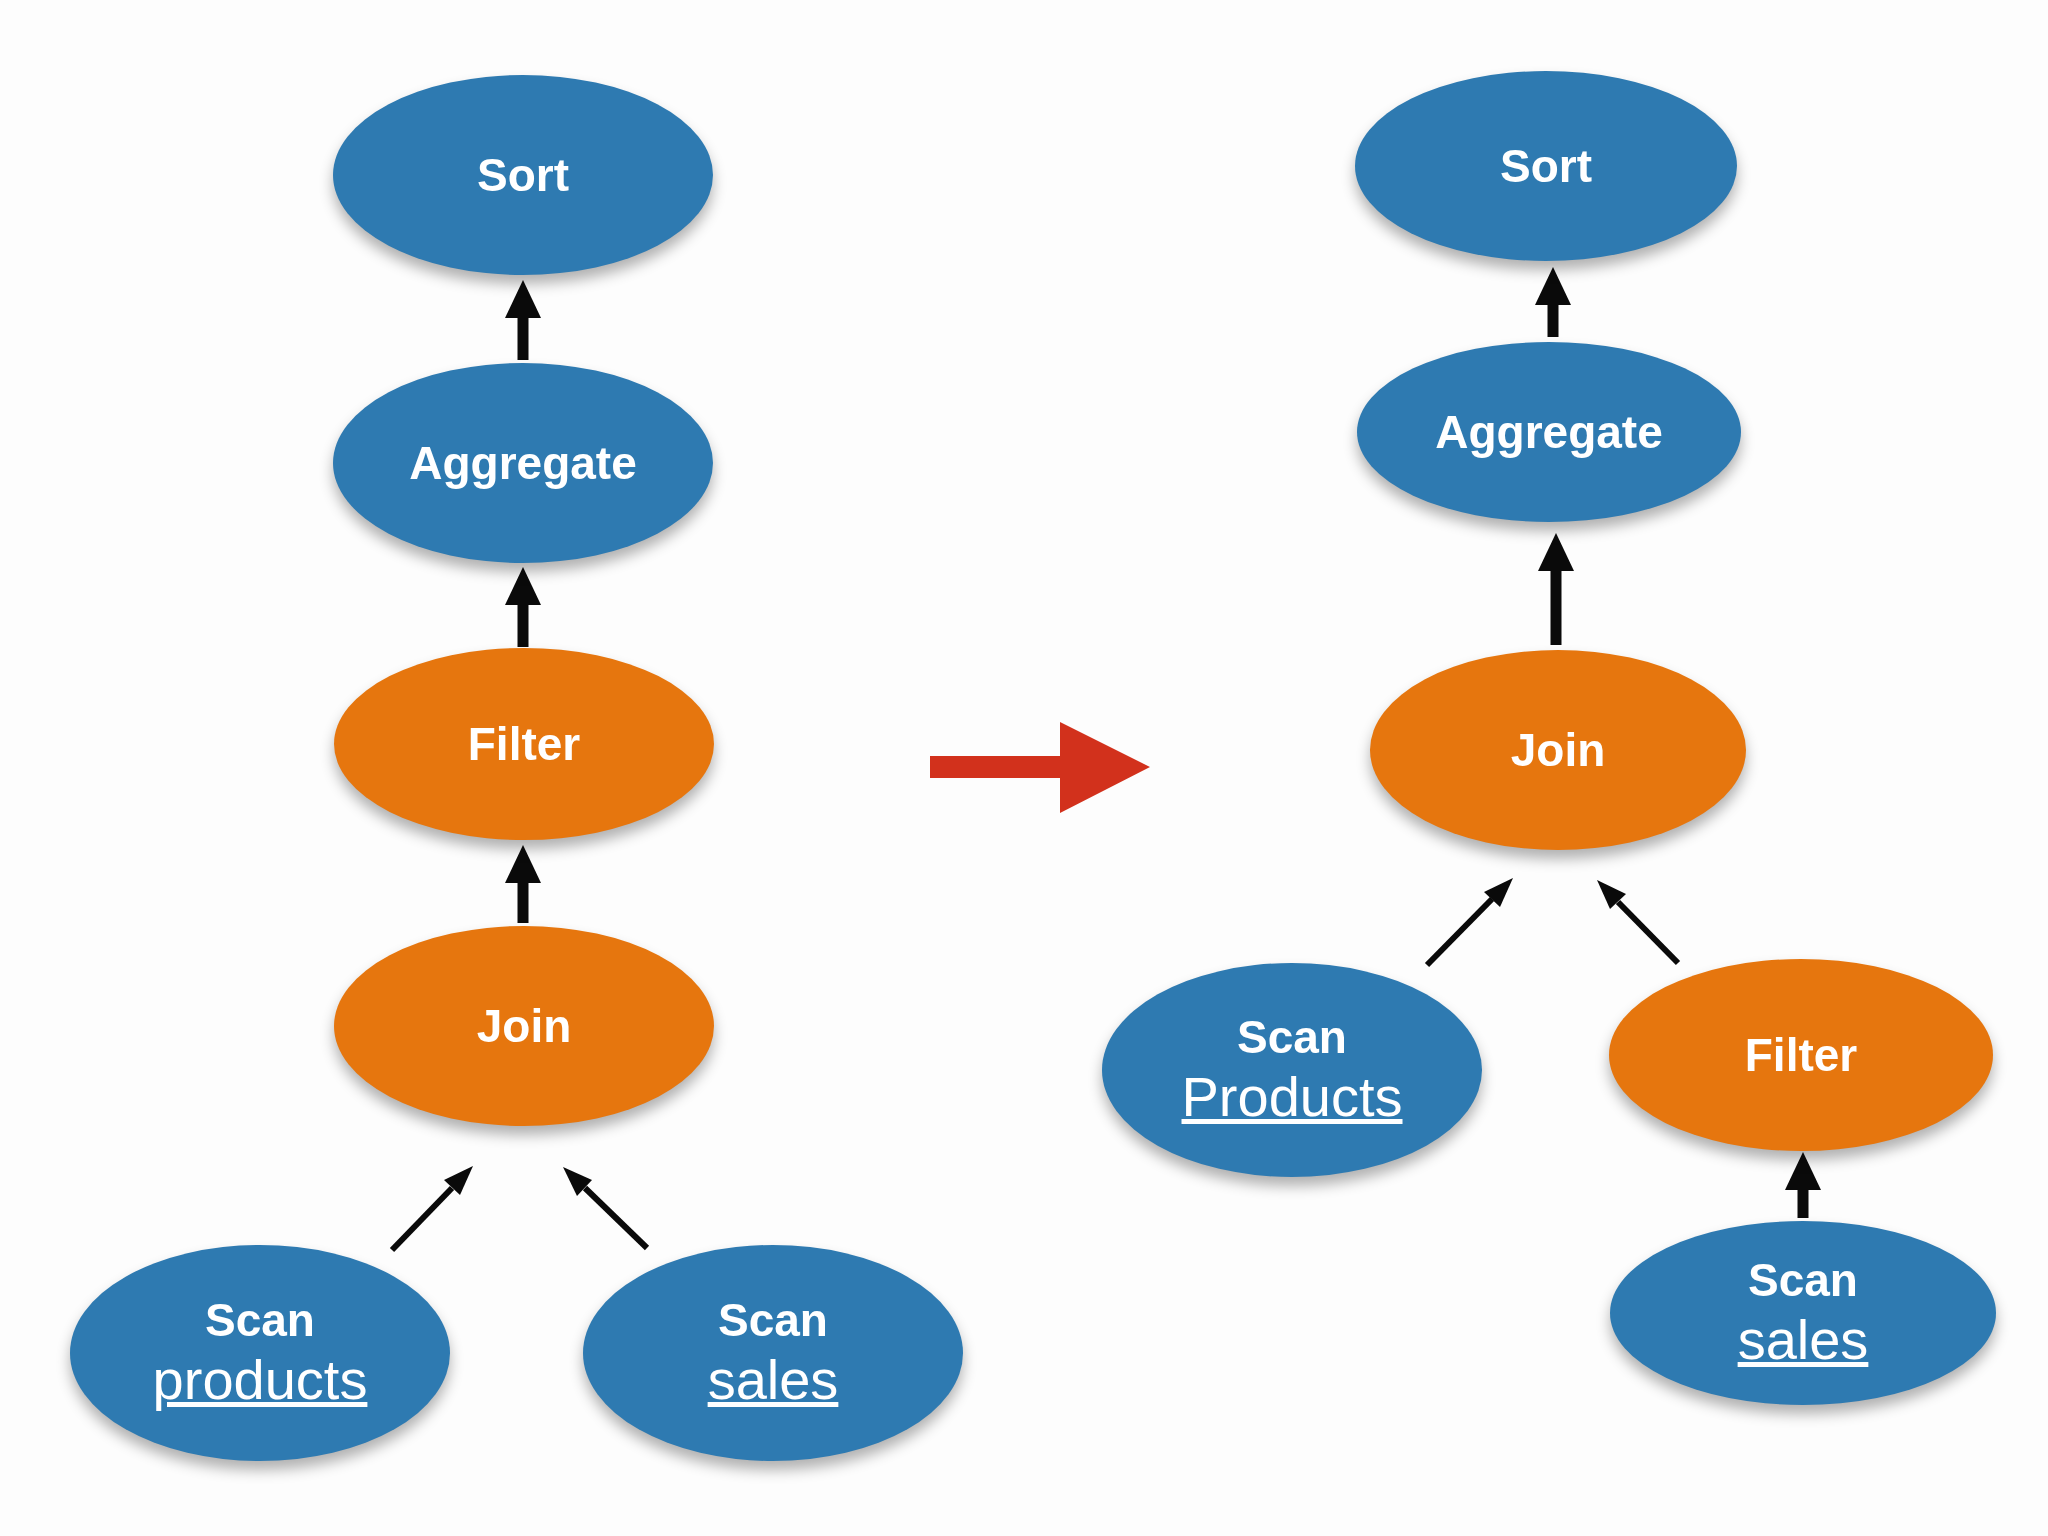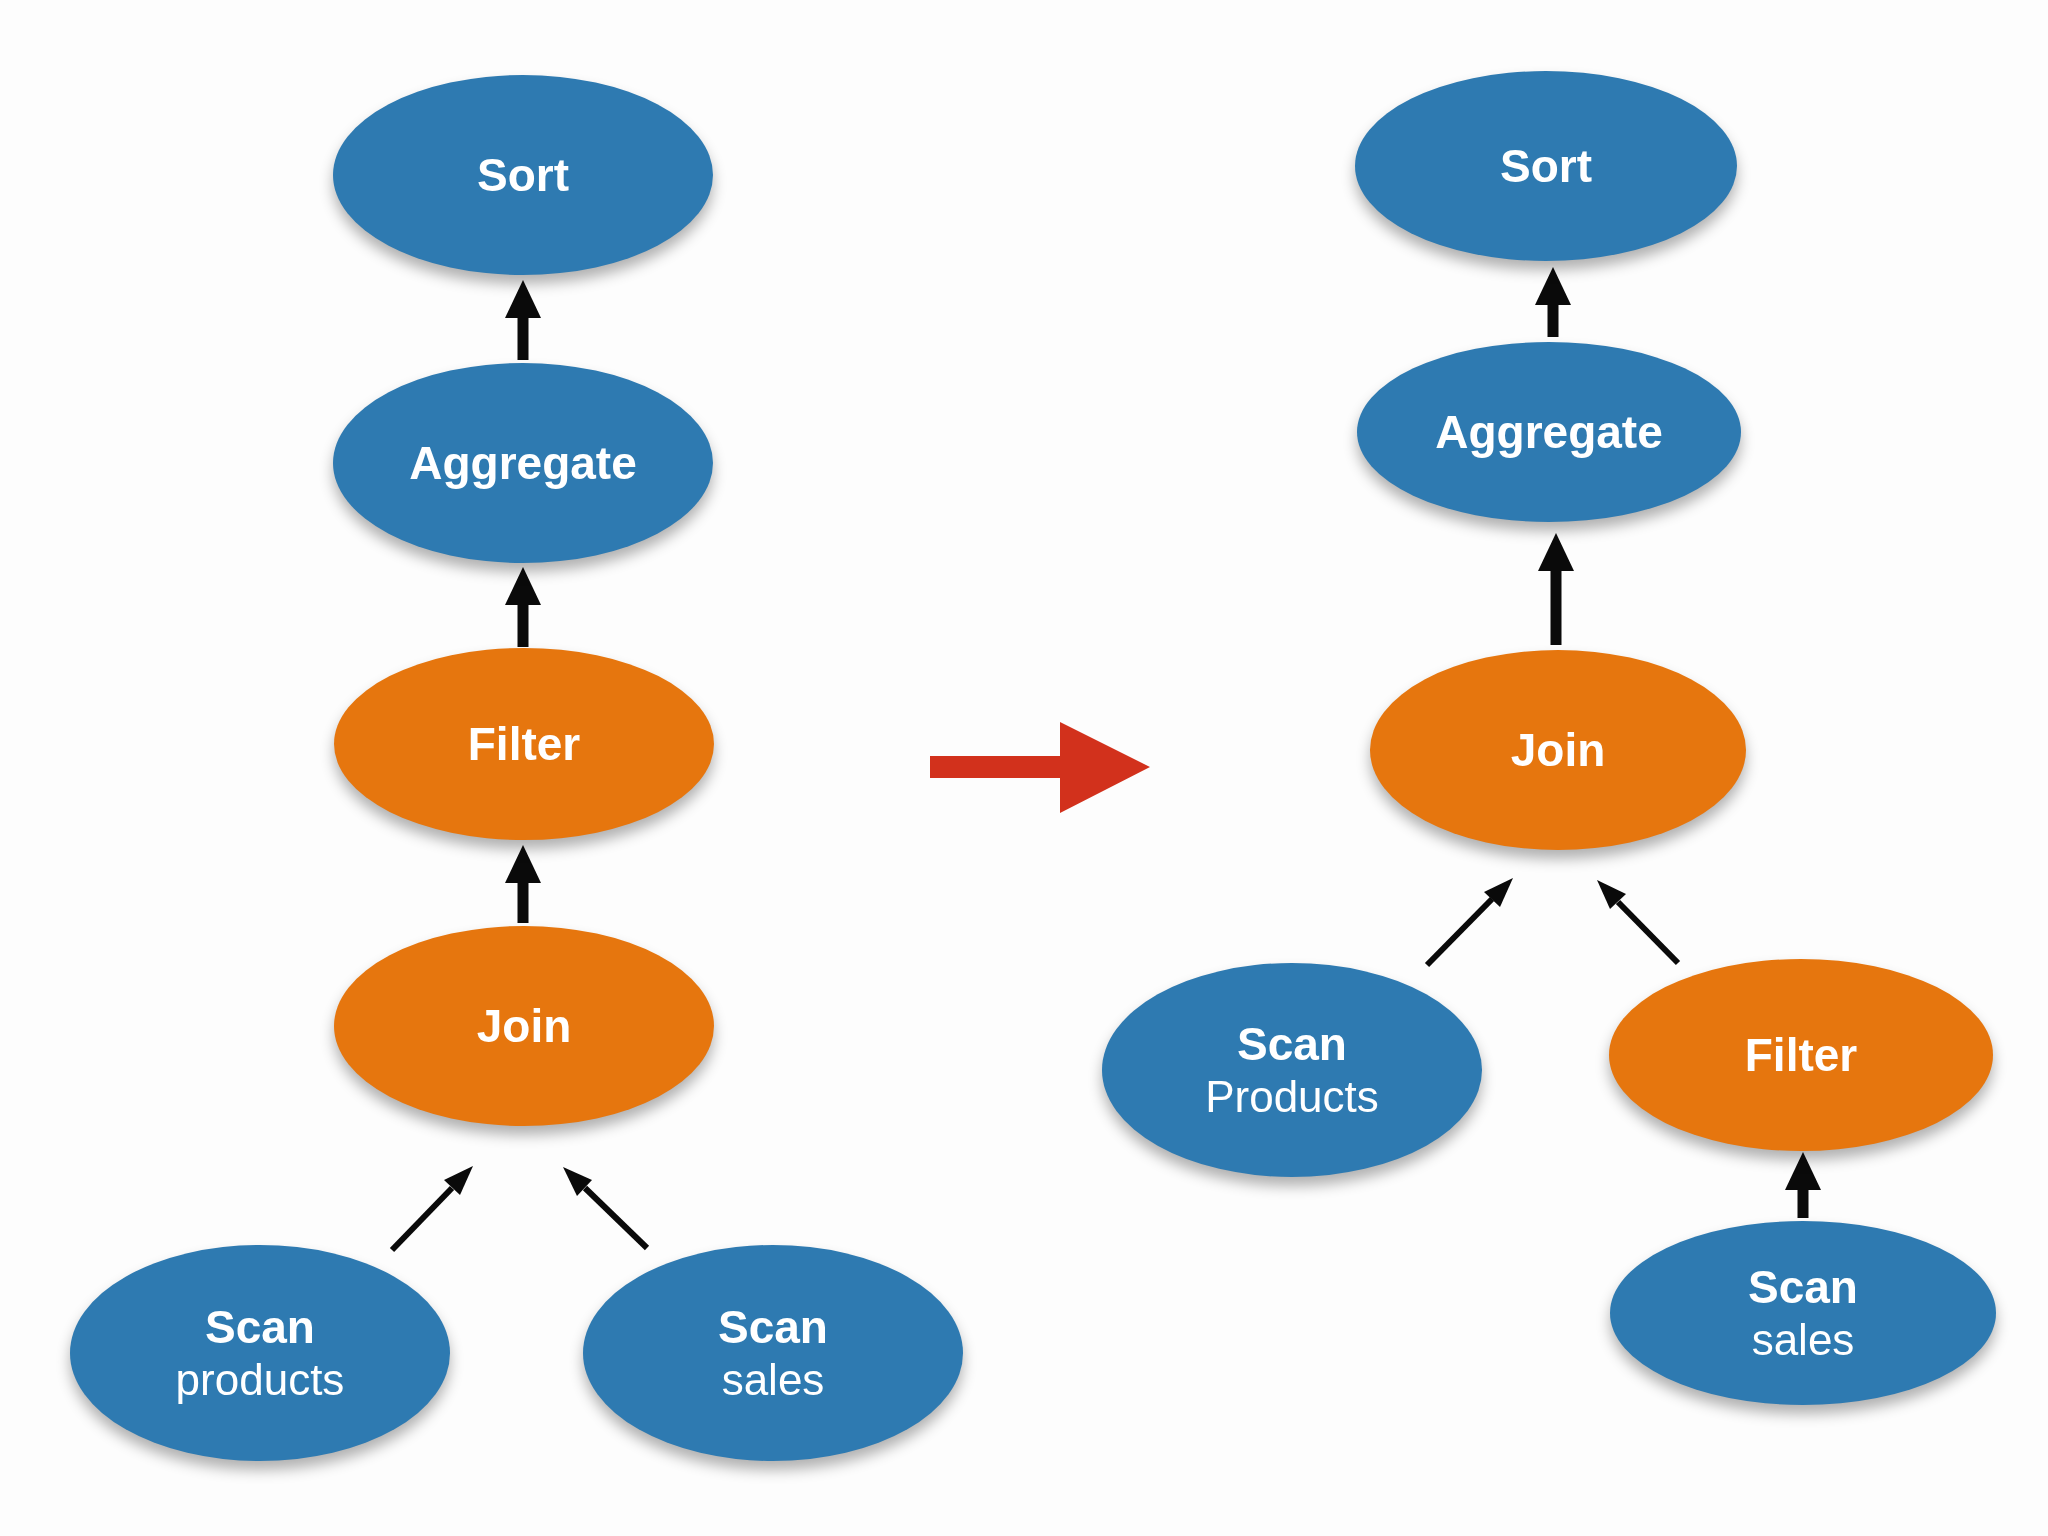--- a/index.html
+++ b/index.html
@@ -19,21 +19,21 @@
   .dshaft{stroke:var(--edge_black);stroke-width:6;}
   .head{fill:var(--edge_black);}
   .red-arrow{fill:var(--transform_red);}
   .node{
     position:absolute;border-radius:50%;
     display:flex;flex-direction:column;align-items:center;justify-content:center;
     color:var(--label_white);text-align:center;
     box-shadow:0 9px 14px rgba(0,0,0,0.30);
   }
   .node .label{font-weight:bold;font-size:46px;line-height:1.18;}
-  .node .sub{font-weight:400;font-size:44px;line-height:1.18;}
+  .node .sub{font-weight:400;font-size:56px;line-height:1.18;text-decoration:underline;}
   .blue{background:var(--node_blue);}
   .orange{background:var(--node_orange);text-align:center;}
   
   #n-l-sort  {left:333px;  top:75px;   width:380px; height:200px;}
   #n-l-agg   {left:333px;  top:363px;  width:380px; height:200px;}
   #n-l-filter{left:334px;  top:648px;  width:380px; height:192px;}
   #n-l-join  {left:334px;  top:926px;  width:380px; height:200px;}
   #n-l-scanp {left:70px;   top:1245px; width:380px; height:216px;}
   #n-l-scans {left:583px;  top:1245px; width:380px; height:216px;}
   

